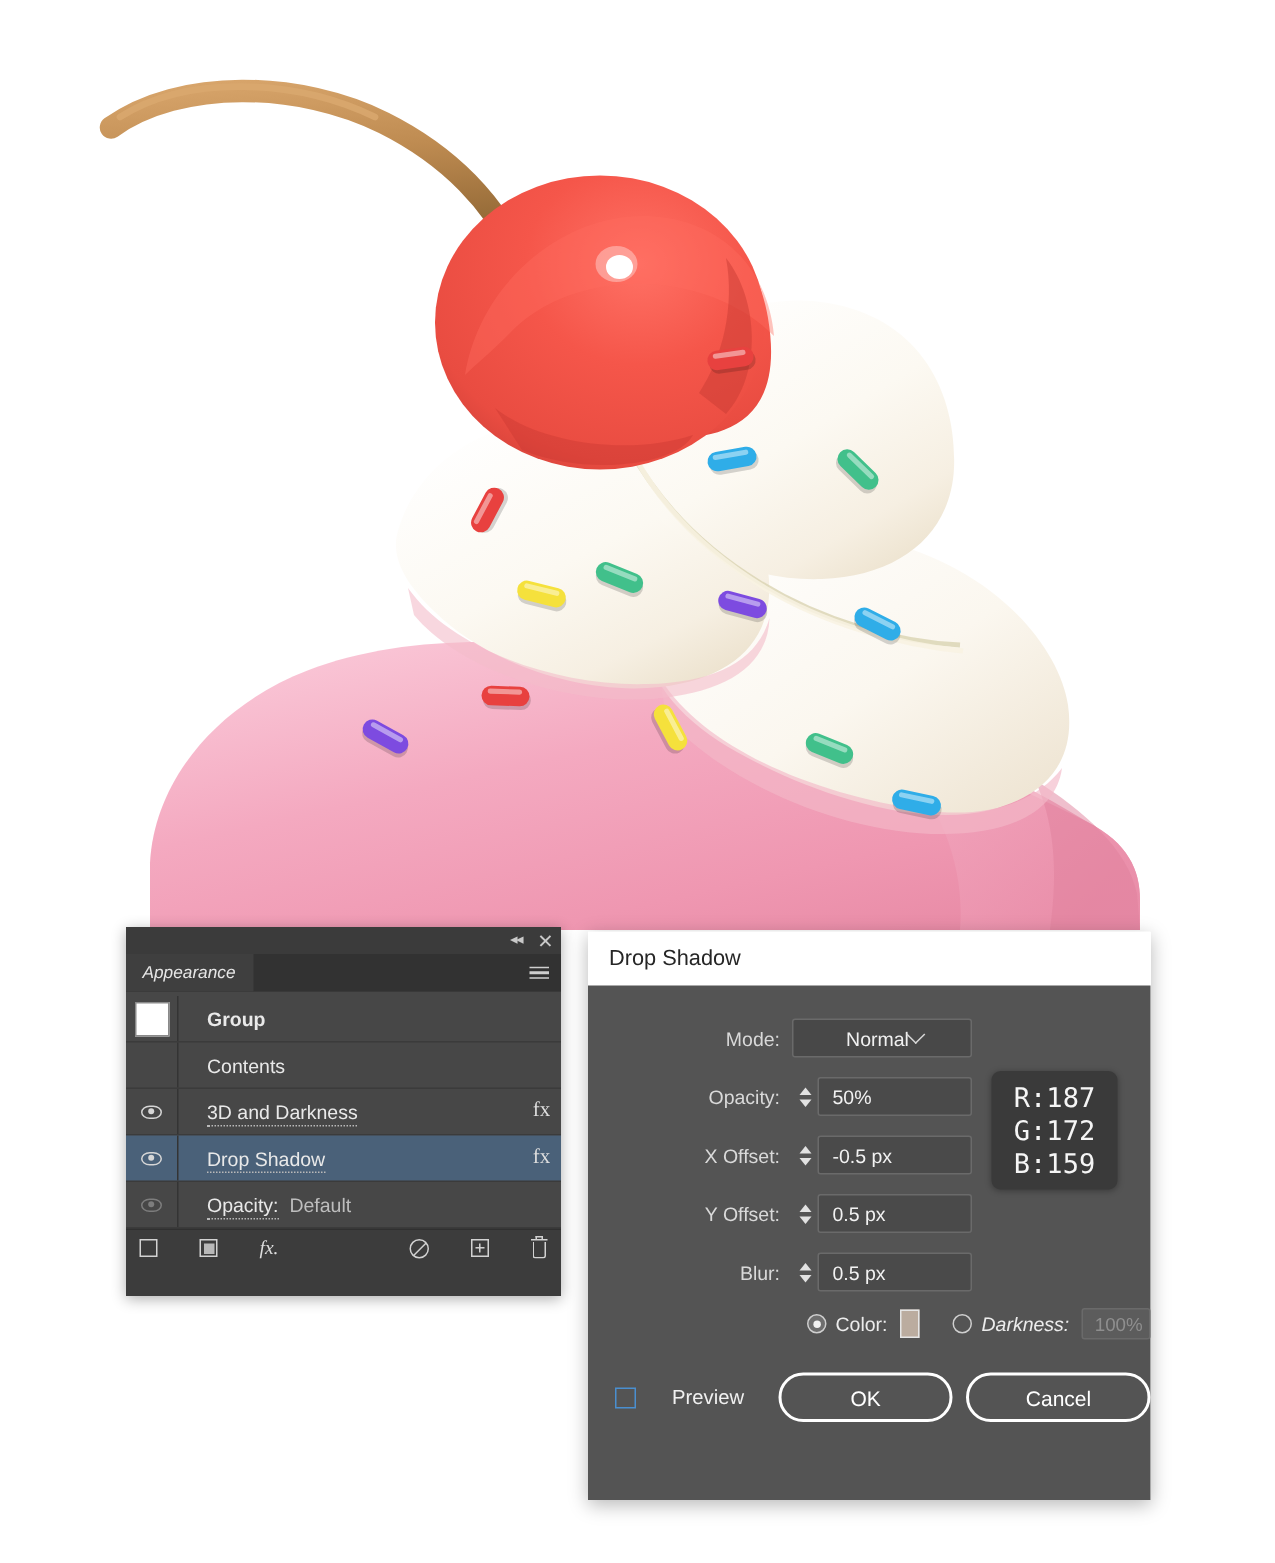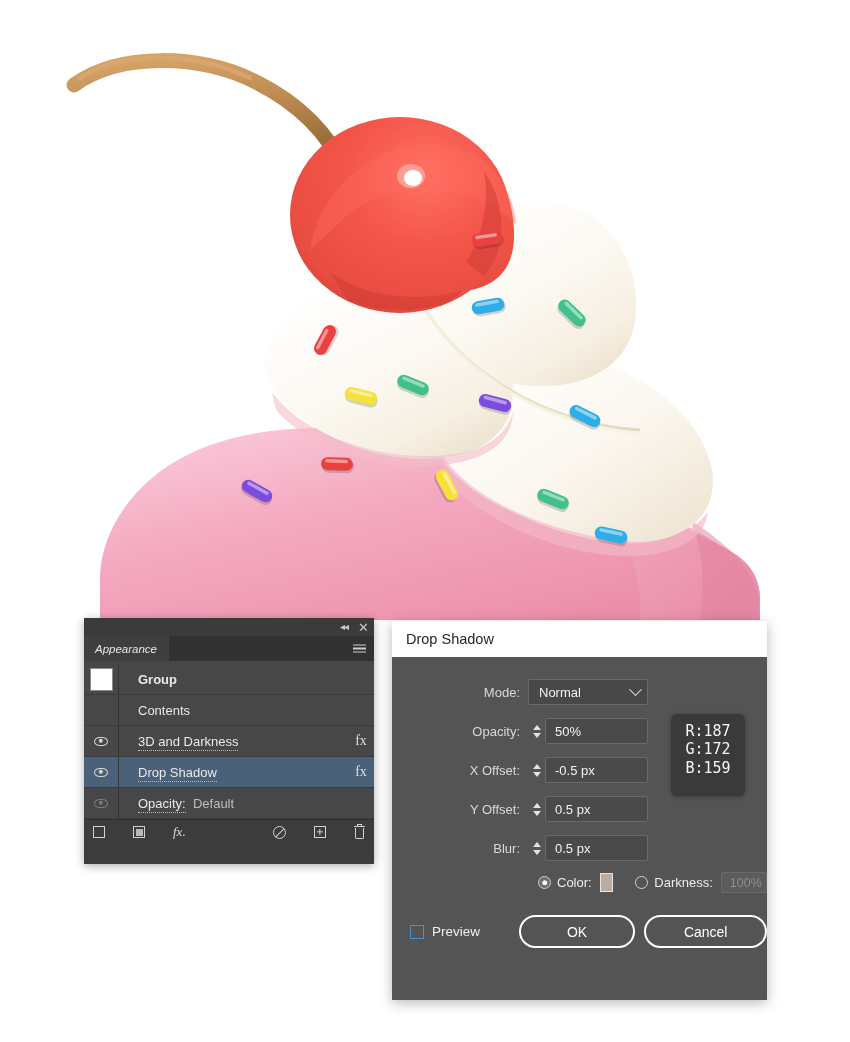--- a/index.html
+++ b/index.html
@@ -239,21 +239,21 @@
     box-sizing: border-box;
   }
   .select-box {
     width: 120px;
     height: 26px;
     background: #484848;
     border: 1px solid #6a6a6a;
     border-radius: 2px;
     display: flex;
     align-items: center;
-    justify-content: space-between;
+    justify-content: center;
     padding: 0 7px 0 10px;
     color: #f0f0f0;
     font-size: 13px;
     box-sizing: border-box;
   }
   .chev {
     width: 8px; height: 8px;
     border-right: 1.6px solid #d8d8d8;
     border-bottom: 1.6px solid #d8d8d8;
     transform: rotate(45deg) translate(-2px,-2px);
@@ -286,28 +286,28 @@
     padding-left: 9px;
     color: #f2f2f2;
     font-size: 13px;
     box-sizing: border-box;
   }
 
   #rgb-tooltip {
     position: absolute;
     right: 22px;
     top: 57px;
-    width: 74px;
+    width: 84px;
     background: #3a3a3a;
     border-radius: 6px;
-    padding: 8px 0 19px 0;
+    padding: 8px 0 5px 0;
     text-align: center;
     color: #f5f5f5;
     font-family: "DejaVu Sans Mono", monospace;
-    font-size: 15px;
+    font-size: 18px;
     line-height: 1.22;
     box-shadow: 0 1px 4px rgba(0,0,0,0.3);
   }
 
   .color-row {
     display: flex;
     align-items: center;
     margin-top: 9px;
     padding-left: 146px;
     gap: 0;
@@ -331,21 +331,21 @@
     border-radius: 50%;
     background: #f2f2f2;
   }
   .color-label { color: #ececec; font-size: 13px; margin-right: 8px; }
   .color-swatch {
     width: 20px; height: 19px;
     border: 1.5px solid #e6e6e6;
     box-sizing: border-box;
     margin-right: 22px;
   }
-  .darkness-label { color: #ececec; font-size: 13px; margin-right: 8px; }
+  .darkness-label { color: #ececec; font-size: 13px; margin-right: 8px; font-style: italic; }
   .darkness-input {
     width: 66px; height: 21px;
     background: #5c5c5c;
     border: 1px solid #6a6a6a;
     border-radius: 2px;
     color: #8e8e8e;
     font-size: 12.5px;
     display: flex;
     align-items: center;
     padding-left: 8px;
@@ -357,21 +357,21 @@
     left: 0; right: 0;
     bottom: 52px;
     display: flex;
     align-items: center;
     padding-left: 18px;
     gap: 0;
   }
   .preview-group {
     display: flex;
     align-items: center;
-    gap: 8px;
+    gap: 24px;
     width: 110px;
   }
   .checkbox {
     width: 14px; height: 14px;
     border: 1.6px solid #4a8fd0;
     background: #545454;
     box-sizing: border-box;
   }
   .preview-label { color: #f0f0f0; font-size: 13.5px; }
   .dlg-btn {

